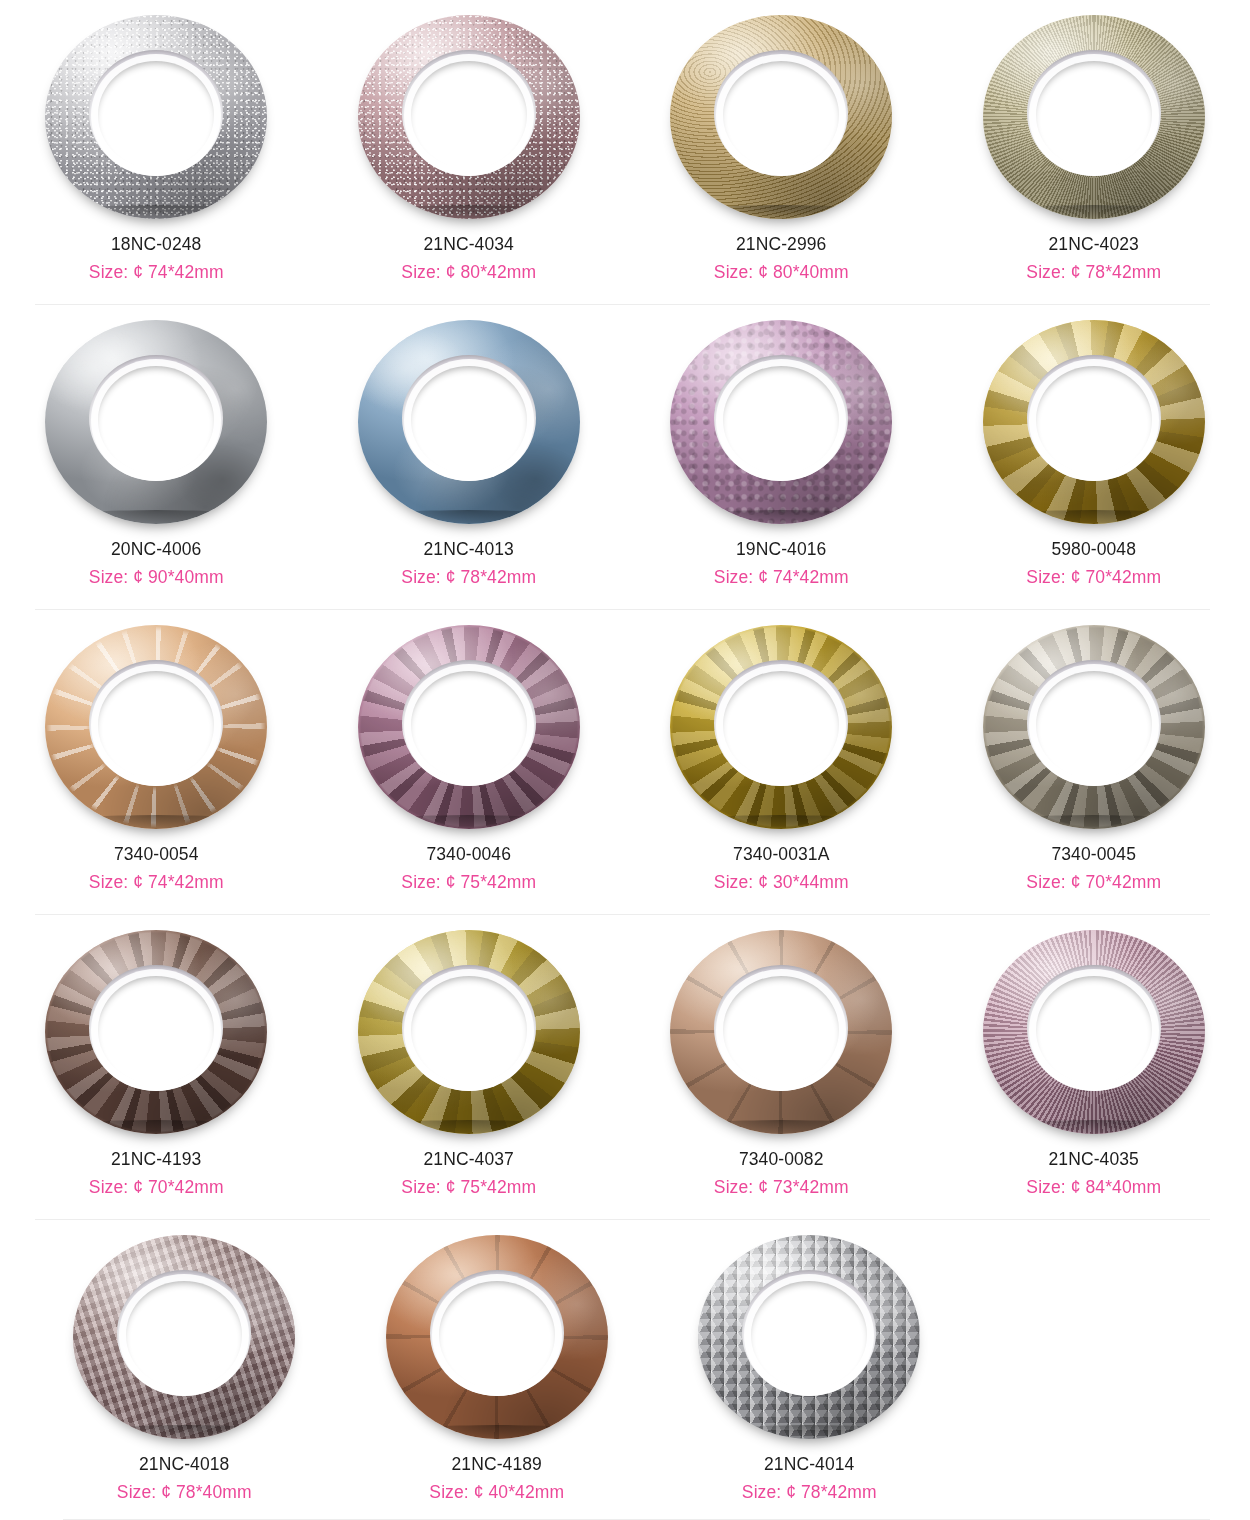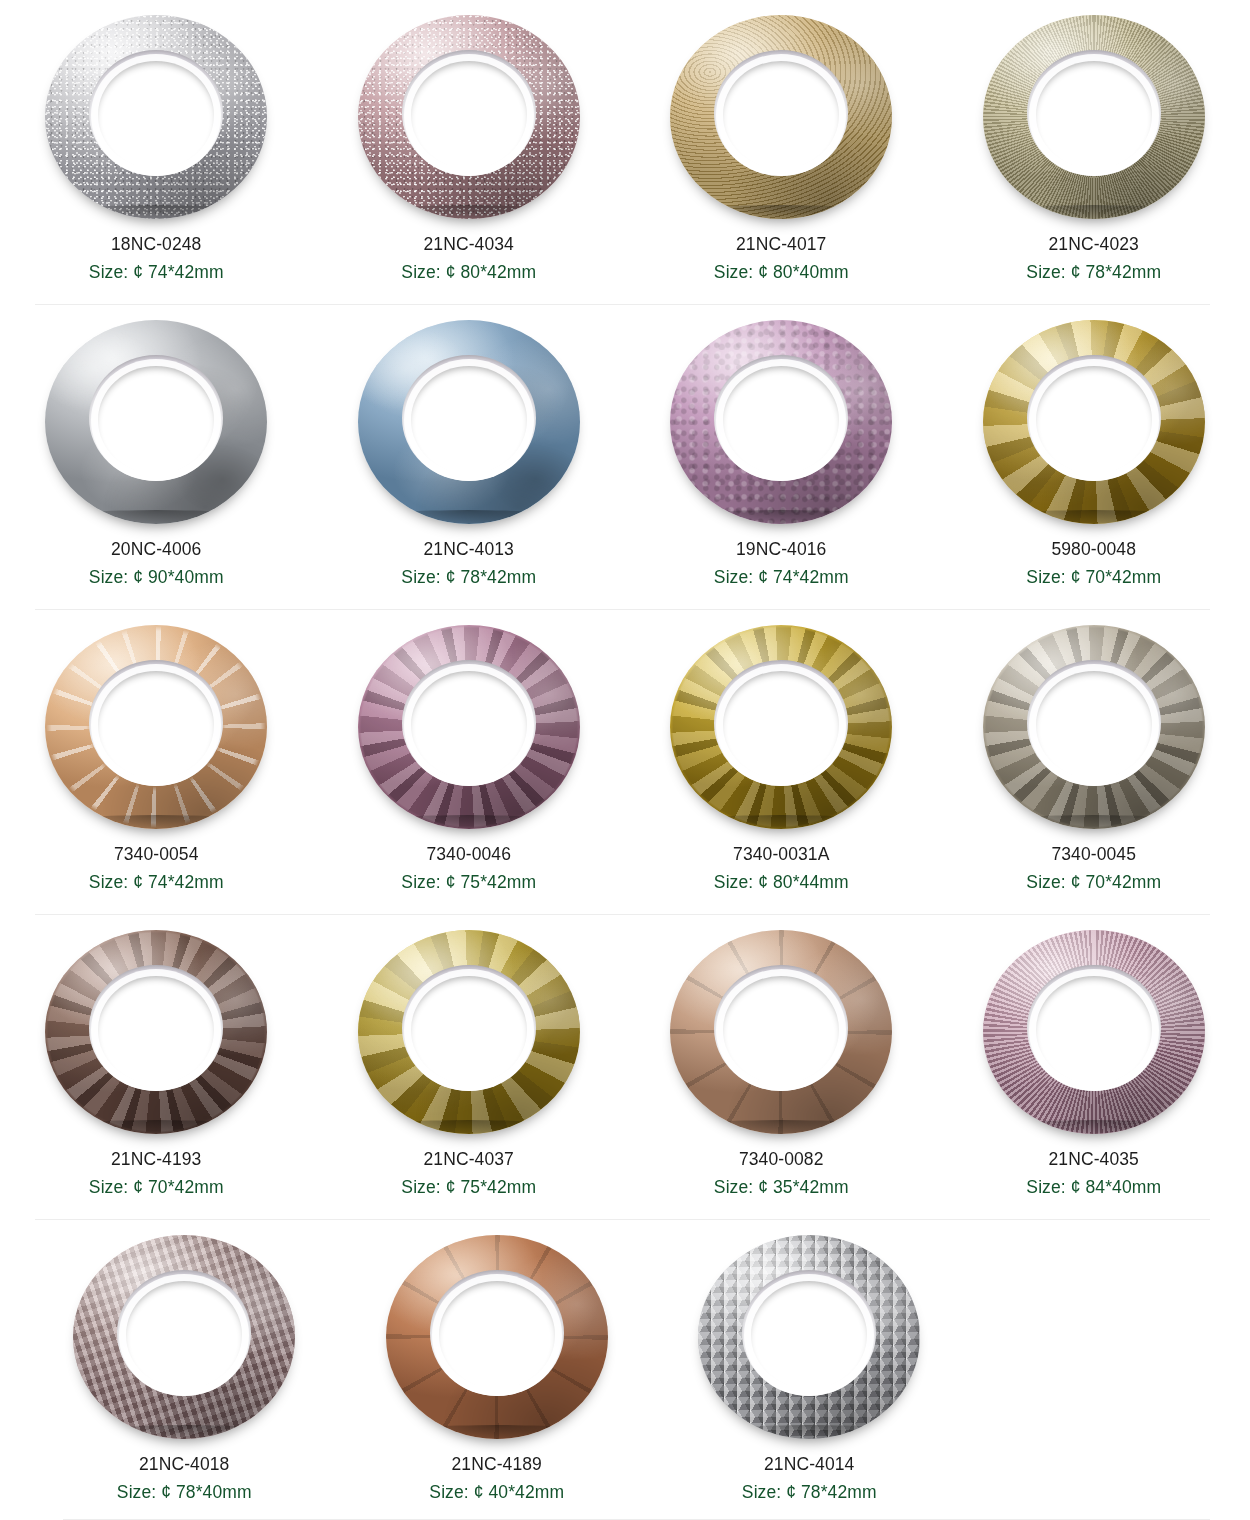--- a/index.html
+++ b/index.html
@@ -243,21 +243,21 @@
     line-height: 1.48;
   }
   .product-code {
     font-size: 17.5px;
     color: #1d1d1d;
     letter-spacing: 0.1px;
     white-space: nowrap;
   }
   .product-size {
     font-size: 17.5px;
-    color: #14532d;
+    color: #ec4899;
     letter-spacing: 0.1px;
     white-space: nowrap;
     margin-top: 2px;
   }
 
   .row-divider {
     position: absolute;
     left: 35px;
     right: 40px;
     bottom: 0;
@@ -308,21 +308,21 @@
             <div class="ring-wrap tex-woodgrain">
               <div class="ring-outer" style="background: radial-gradient(78% 70% at 30% 18%, rgb(229, 208, 162) 0%, rgb(201, 171, 112) 46%, rgb(154, 127, 68) 88%, rgb(154, 127, 68) 100%);">
                 <div class="ring-texture"></div>
                 <div class="ring-sheen"></div>
               </div>
               <div class="ring-collar"></div>
               <div class="ring-bore"></div>
             </div>
           </div>
           <div class="caption">
-            <div class="product-code">21NC-4017</div>
+            <div class="product-code">21NC-2996</div>
             <div class="product-size">Size: ¢ 80*40mm</div>
           </div>
         </div>
         <div class="product-cell">
           <div class="ring-stage">
             <div class="ring-wrap tex-radial-lines">
               <div class="ring-outer" style="background: radial-gradient(78% 70% at 30% 18%, rgb(226, 220, 190) 0%, rgb(196, 187, 147) 46%, rgb(142, 134, 99) 88%, rgb(142, 134, 99) 100%);">
                 <div class="ring-texture"></div>
                 <div class="ring-sheen"></div>
               </div>
@@ -447,21 +447,21 @@
               <div class="ring-outer" style="background: radial-gradient(78% 70% at 30% 18%, rgb(236, 216, 122) 0%, rgb(198, 168, 50) 46%, rgb(138, 111, 18) 88%, rgb(138, 111, 18) 100%);">
                 <div class="ring-texture"></div>
                 <div class="ring-sheen"></div>
               </div>
               <div class="ring-collar"></div>
               <div class="ring-bore"></div>
             </div>
           </div>
           <div class="caption">
             <div class="product-code">7340-0031A</div>
-            <div class="product-size">Size: ¢ 80*44mm</div>
+            <div class="product-size">Size: ¢ 30*44mm</div>
           </div>
         </div>
         <div class="product-cell">
           <div class="ring-stage">
             <div class="ring-wrap tex-carved">
               <div class="ring-outer" style="background: radial-gradient(78% 70% at 30% 18%, rgb(220, 213, 198) 0%, rgb(180, 171, 153) 46%, rgb(133, 125, 108) 88%, rgb(133, 125, 108) 100%);">
                 <div class="ring-texture"></div>
                 <div class="ring-sheen"></div>
               </div>
               <div class="ring-collar"></div>
@@ -516,21 +516,21 @@
               <div class="ring-outer" style="background: radial-gradient(78% 70% at 30% 18%, rgb(228, 198, 172) 0%, rgb(198, 160, 134) 46%, rgb(148, 111, 87) 88%, rgb(148, 111, 87) 100%);">
                 <div class="ring-texture"></div>
                 <div class="ring-sheen"></div>
               </div>
               <div class="ring-collar"></div>
               <div class="ring-bore"></div>
             </div>
           </div>
           <div class="caption">
             <div class="product-code">7340-0082</div>
-            <div class="product-size">Size: ¢ 35*42mm</div>
+            <div class="product-size">Size: ¢ 73*42mm</div>
           </div>
         </div>
         <div class="product-cell">
           <div class="ring-stage">
             <div class="ring-wrap tex-ribbed">
               <div class="ring-outer" style="background: radial-gradient(78% 70% at 30% 18%, rgb(230, 195, 210) 0%, rgb(199, 155, 174) 46%, rgb(148, 106, 126) 88%, rgb(148, 106, 126) 100%);">
                 <div class="ring-texture"></div>
                 <div class="ring-sheen"></div>
               </div>
               <div class="ring-collar"></div>

